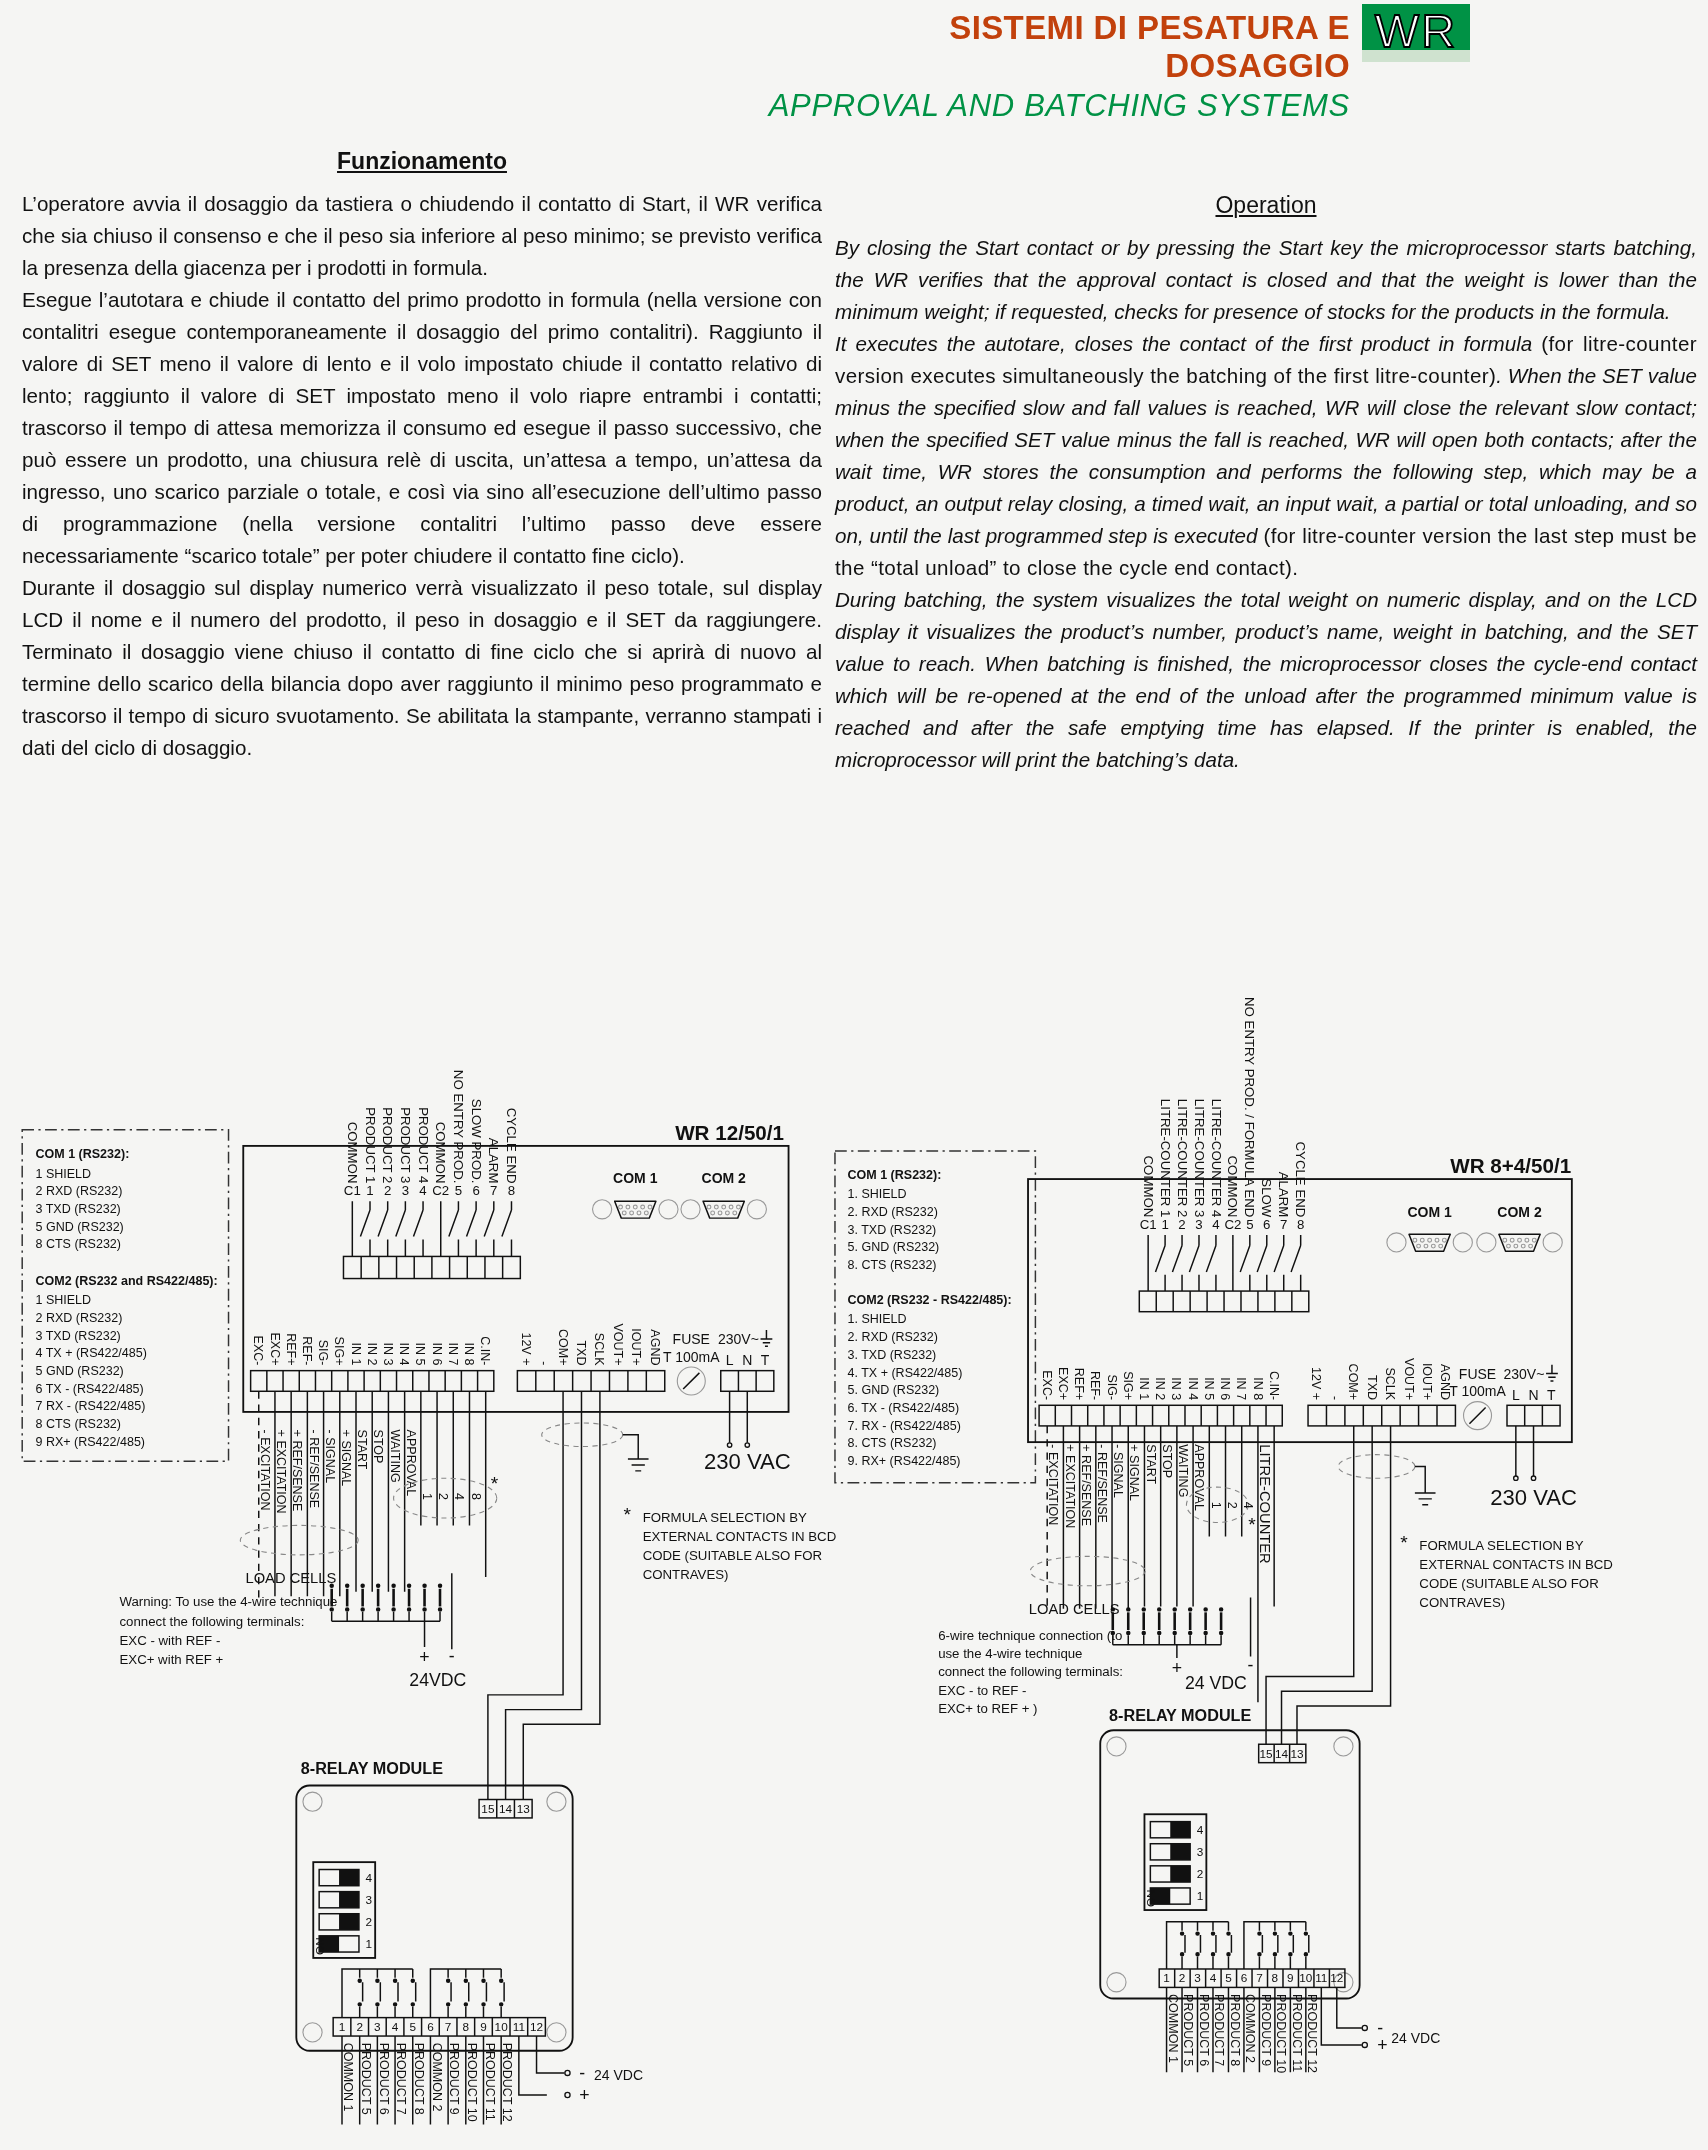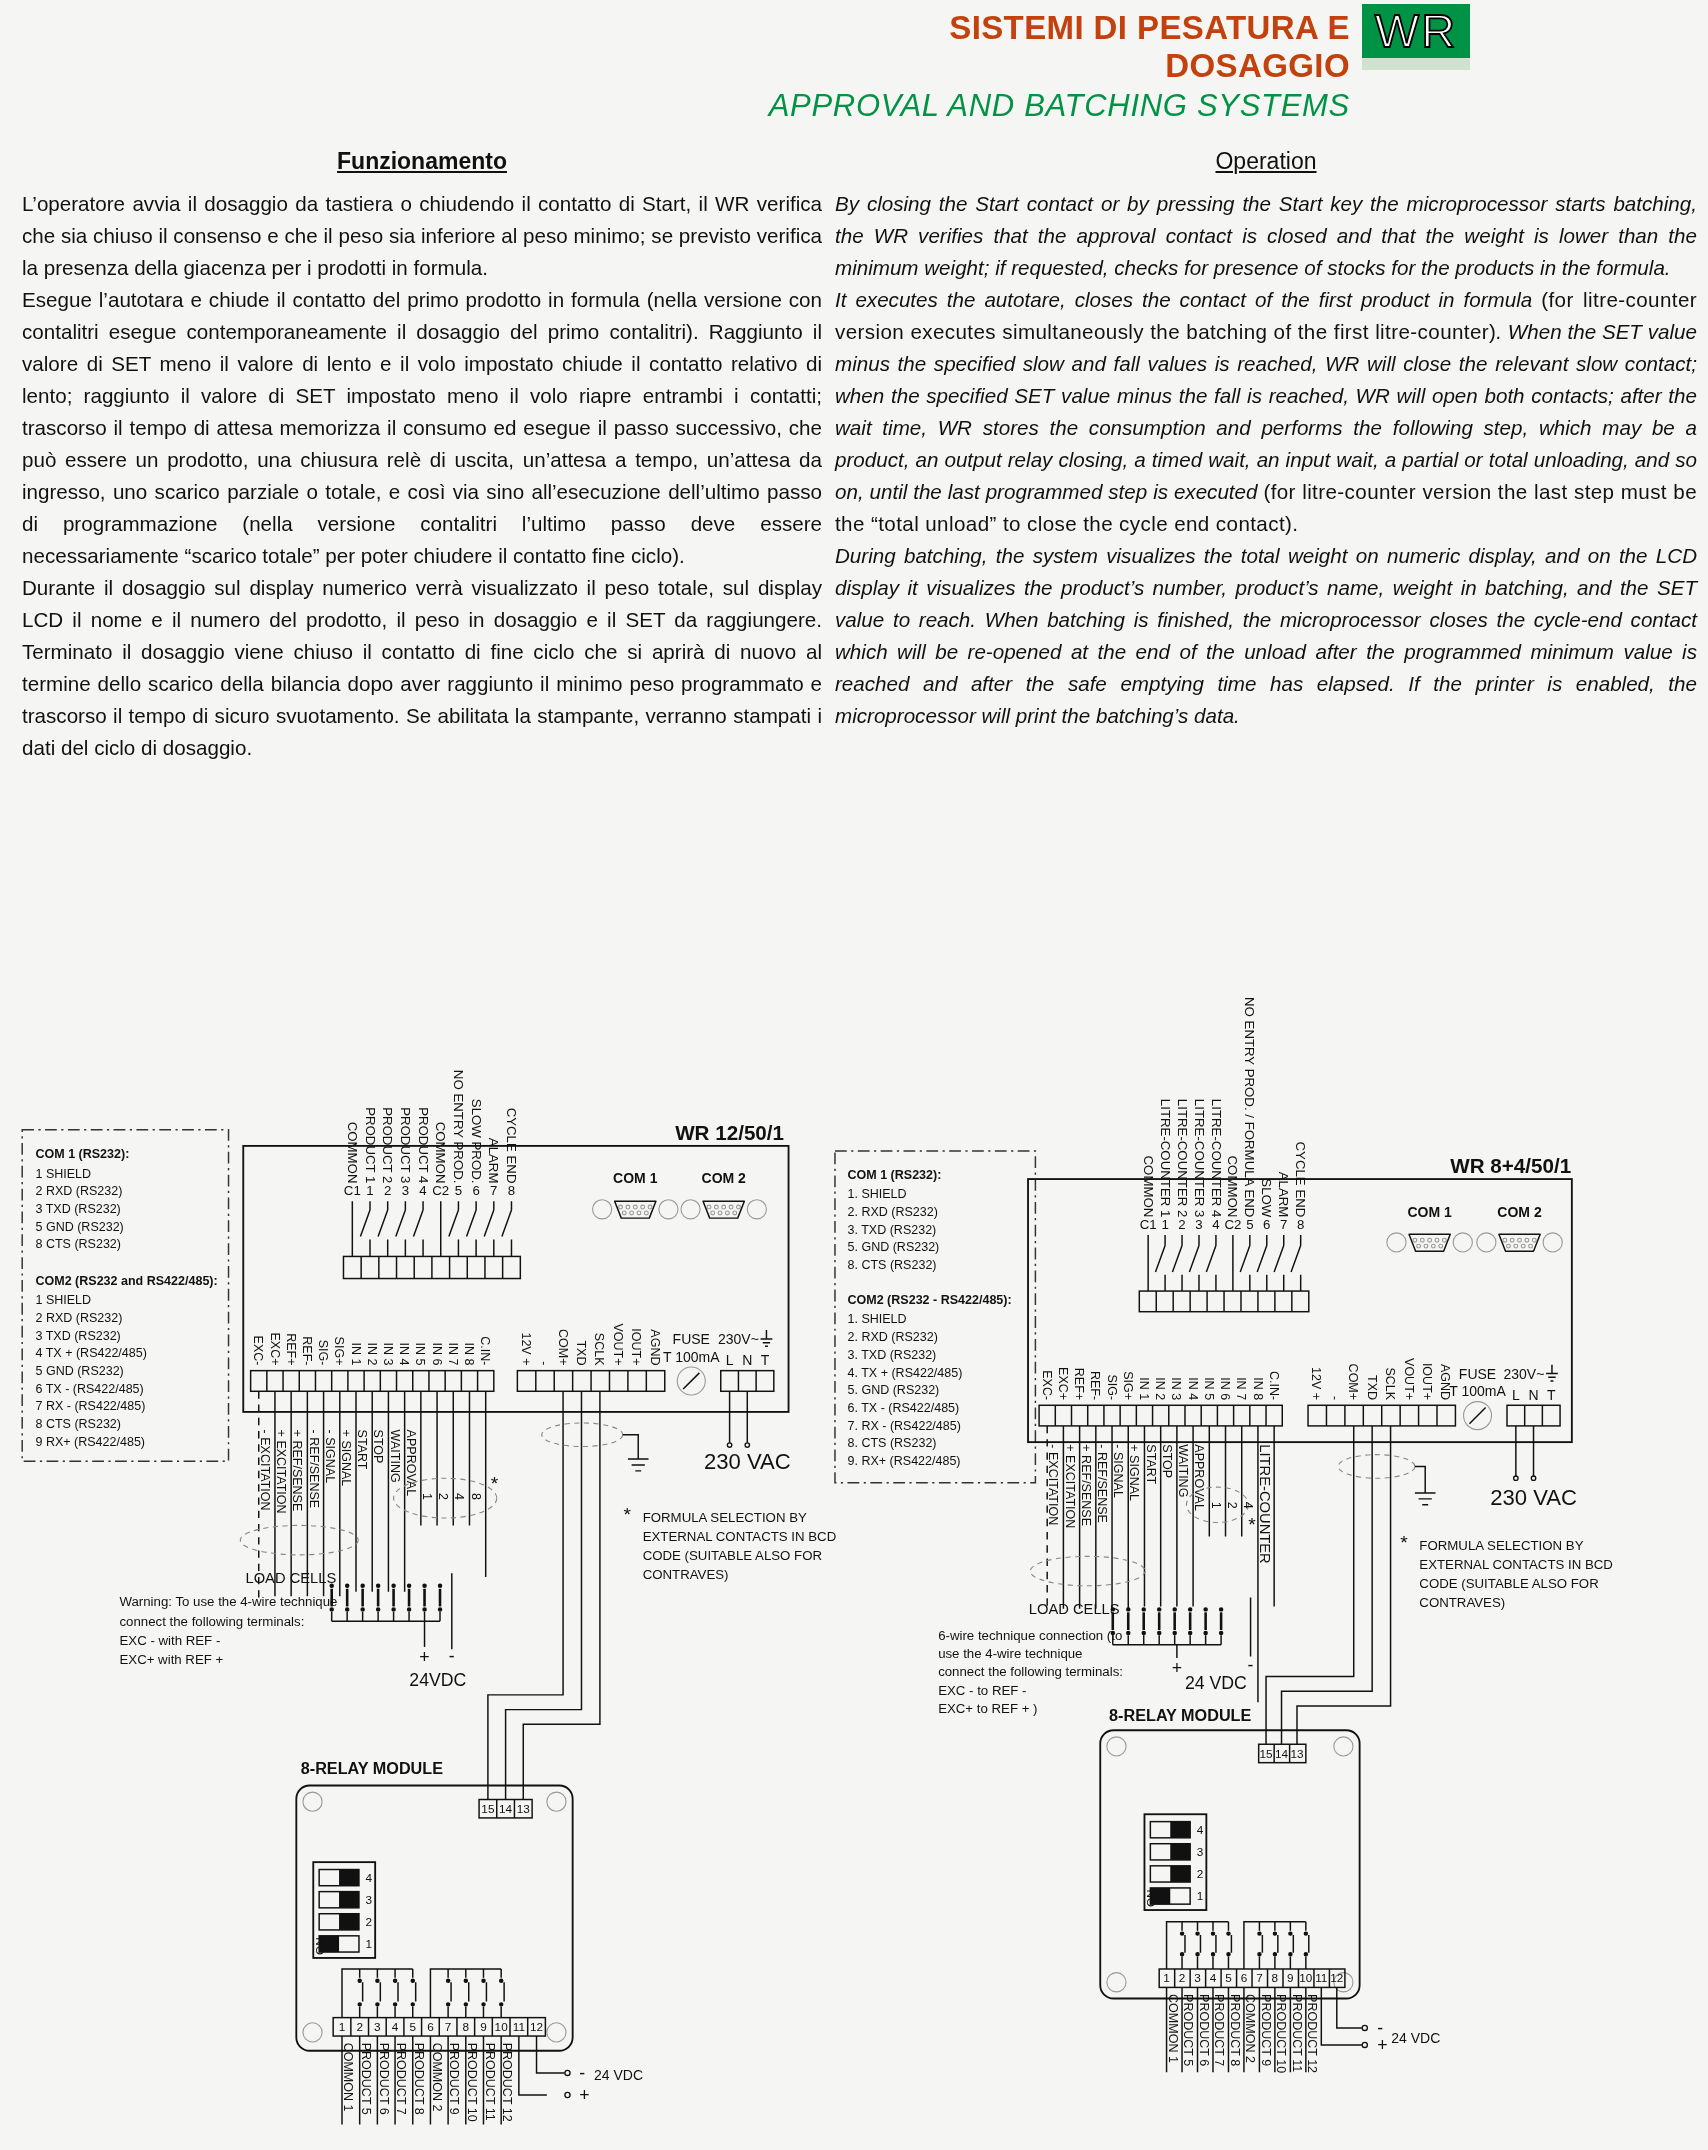--- a/index.html
+++ b/index.html
@@ -5,28 +5,28 @@
   html,body{margin:0;padding:0;}
   body{
     width:1709px;height:2151px;position:relative;
     background:#f5f5f3;color:#111;
     font-family:"Liberation Sans",sans-serif;
   }
   
   .hdr-titles{position:absolute;left:766px;top:8.8px;width:584px;text-align:right;}
   .hdr-t1{font-size:33px;font-weight:bold;color:#c2410c;letter-spacing:0.4px;}
   .hdr-t2{font-size:31px;font-style:italic;color:#009245;margin-top:2.9px;letter-spacing:0.7px;}
-  .logo{position:absolute;left:1362px;top:4.4px;width:108px;height:66px;background:#009245;}
+  .logo{position:absolute;left:1362px;top:4.4px;width:108px;height:58px;background:#009245;}
   .logo-wr{color:#fff;font-size:47px;font-weight:400;text-align:center;line-height:53px;
            -webkit-text-stroke:1.8px #000;letter-spacing:2.2px;}
   .logo-strip{position:absolute;left:0;bottom:0;width:100%;height:12.5px;background:#cfe2cf;}
   
   .col{position:absolute;top:147px;font-size:20.6px;line-height:32px;text-align:justify;}
   .col-it{left:22px;width:800px;}
-  .col-en{left:835px;width:862px;}
+  .col-en{left:835px;width:862px;margin-top:44px;}
   .col h2{font-size:23px;line-height:29.5px;text-align:center;margin:0 0 11.8px 0;text-decoration:underline;}
   .col-it h2{font-weight:bold;}
   .col-en h2{font-weight:normal;}
   .col p{margin:0;}
   .col-en p{font-style:italic;}
   .b{font-weight:normal;}
   .roman{font-style:normal;letter-spacing:0.4px;}
   
   svg{position:absolute;left:0;top:958px;font-family:"Liberation Sans",sans-serif;}
   svg text{fill:#111;}

